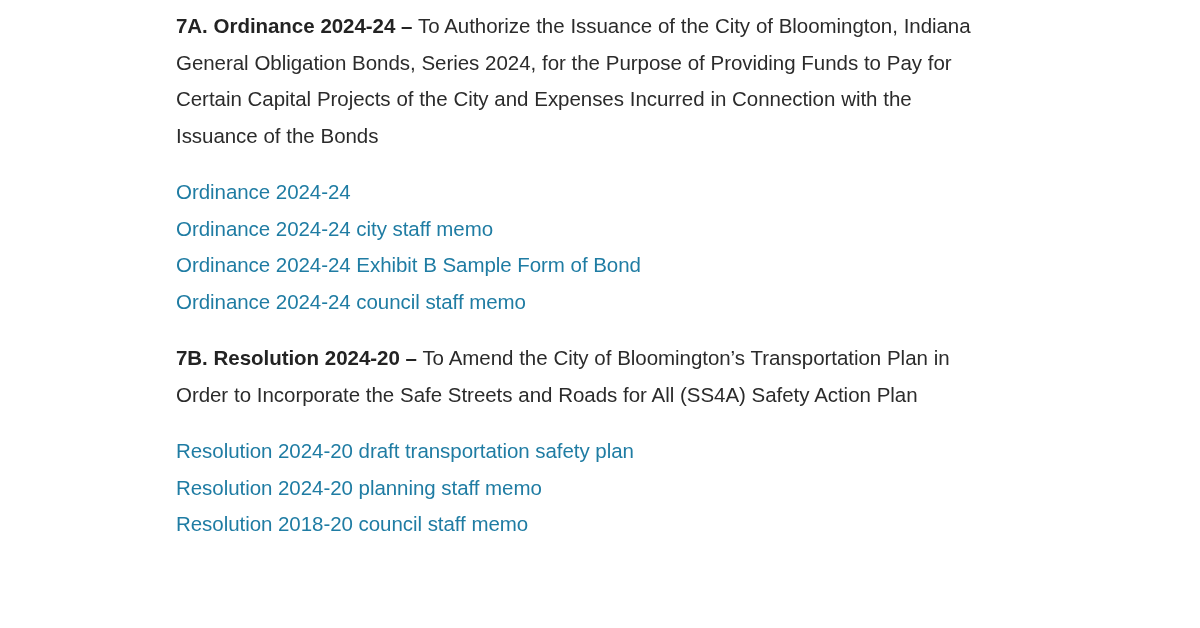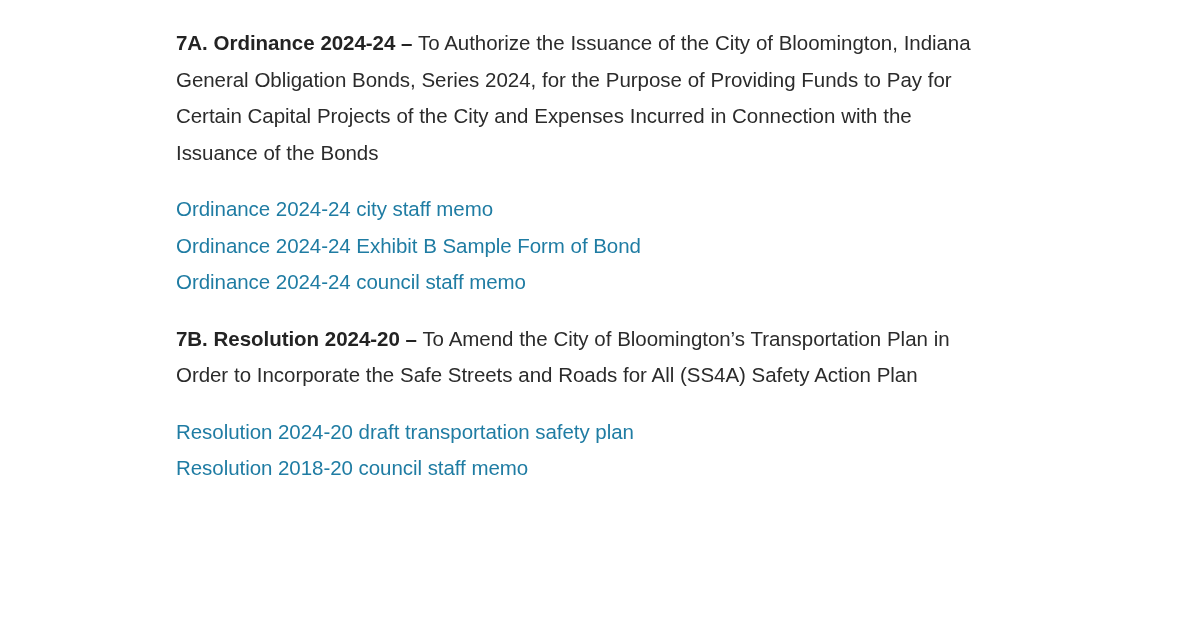--- a/index.html
+++ b/index.html
@@ -69,35 +69,38 @@
     letter-spacing: -0.05px;
     cursor: pointer;
     font-weight: 400;
   }
 
   
   .gap-para-to-links { height: 20px; }
   .gap-links-to-para { height: 20px; }
   .gap-para-to-links-b { height: 20px; }
 
-  .block-7a-desc { padding-top: 25px; }
+  .block-7a-desc { padding-top: 8px; }
 </style>
 </head>
 <body>
 
 <div class="page">
   <div class="content-column">
 
     <div class="agenda-item block-7a-desc">
       <p class="item-description"><span class="item-label">7A. Ordinance 2024-24 –</span><span> To Authorize the Issuance of the City of Bloomington, Indiana General Obligation Bonds, Series 2024, for the Purpose of Providing Funds to Pay for Certain Capital Projects of the City and Expenses Incurred in Connection with the Issuance of the Bonds</span></p>
     </div>
 
     <div class="gap-para-to-links"></div>
 
     <ul class="attachment-list">
+      <li>
+        <a class="attachment-link" href="#">Ordinance 2024-24</a>
+      </li>
       <li>
         <a class="attachment-link" href="#">Ordinance 2024-24 city staff memo</a>
       </li>
       <li>
         <a class="attachment-link" href="#">Ordinance 2024-24 Exhibit B Sample Form of Bond</a>
       </li>
       <li>
         <a class="attachment-link" href="#">Ordinance 2024-24 council staff memo</a>
       </li>
     </ul>
@@ -108,18 +111,21 @@
       <p class="item-description"><span class="item-label">7B. Resolution 2024-20 –</span><span> To Amend the City of Bloomington’s Transportation Plan in Order to Incorporate the Safe Streets and Roads for All (SS4A) Safety Action Plan</span></p>
     </div>
 
     <div class="gap-para-to-links-b"></div>
 
     <ul class="attachment-list">
       <li>
         <a class="attachment-link" href="#">Resolution 2024-20 draft transportation safety plan</a>
       </li>
       <li>
+        <a class="attachment-link" href="#">Resolution 2024-20 planning staff memo</a>
+      </li>
+      <li>
         <a class="attachment-link" href="#">Resolution 2018-20 council staff memo</a>
       </li>
     </ul>
 
   </div>
 </div>
 
 </body></html>

